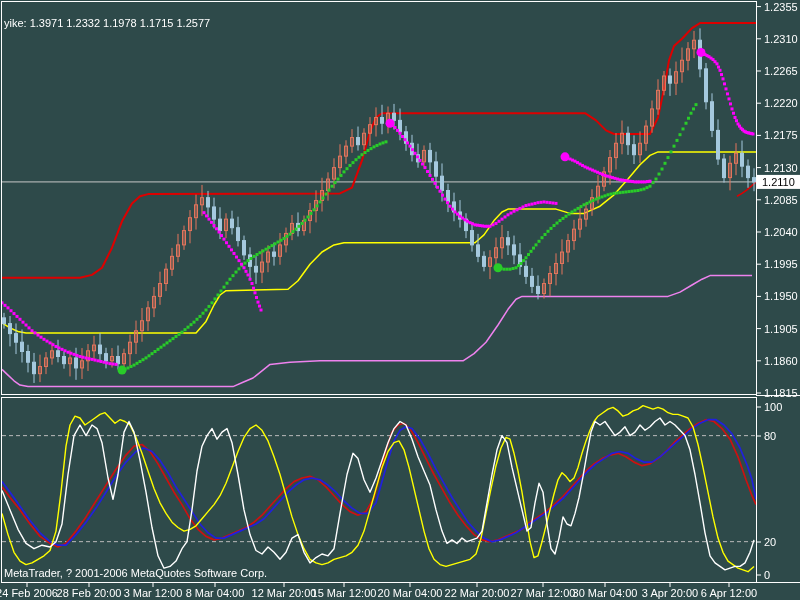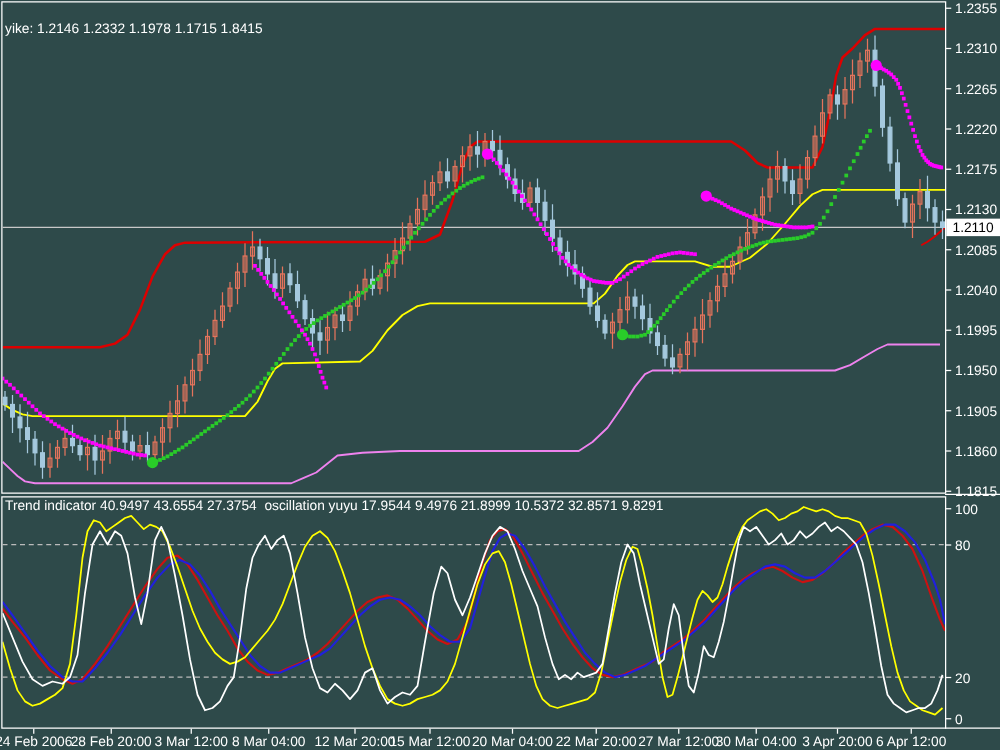--- a/index.html
+++ b/index.html
@@ -721,15 +721,15 @@
         <line x1="543" y1="583" x2="543" y2="587" stroke="#ffffff"></line>
         <text x="543" y="597" fill="#ffffff" font-size="11px" text-anchor="middle" font-family="&quot;Liberation Sans&quot;,sans-serif">27 Mar 12:00</text>
         <line x1="605" y1="583" x2="605" y2="587" stroke="#ffffff"></line>
         <text x="605" y="597" fill="#ffffff" font-size="11px" text-anchor="middle" font-family="&quot;Liberation Sans&quot;,sans-serif">30 Mar 04:00</text>
         <line x1="670" y1="583" x2="670" y2="587" stroke="#ffffff"></line>
         <text x="670" y="597" fill="#ffffff" font-size="11px" text-anchor="middle" font-family="&quot;Liberation Sans&quot;,sans-serif">3 Apr 20:00</text>
         <line x1="729" y1="583" x2="729" y2="587" stroke="#ffffff"></line>
         <text x="729" y="597" fill="#ffffff" font-size="11px" text-anchor="middle" font-family="&quot;Liberation Sans&quot;,sans-serif">6 Apr 12:00</text>
       </g>
     </svg>
-  <div class="lbl" style="left:4px;top:17px;">yike: 1.2146 1.2332 1.1978 1.1715 1.8415</div>
-  <div class="lbl" style="left:4px;top:399px;">Trend indicator 40.9497 43.6554 27.3754  oscillation yuyu 17.9544 9.4976 21.8999 10.5372 32.8571 9.8291</div>
+  <div class="lbl" style="left:4px;top:17px;">yike: 1.3971 1.2332 1.1978 1.1715 1.2577</div>
+  <div class="lbl" style="left:4px;top:567px;">MetaTrader, ? 2001-2006 MetaQuotes Software Corp.</div>
 </div>
 
 </body></html>

